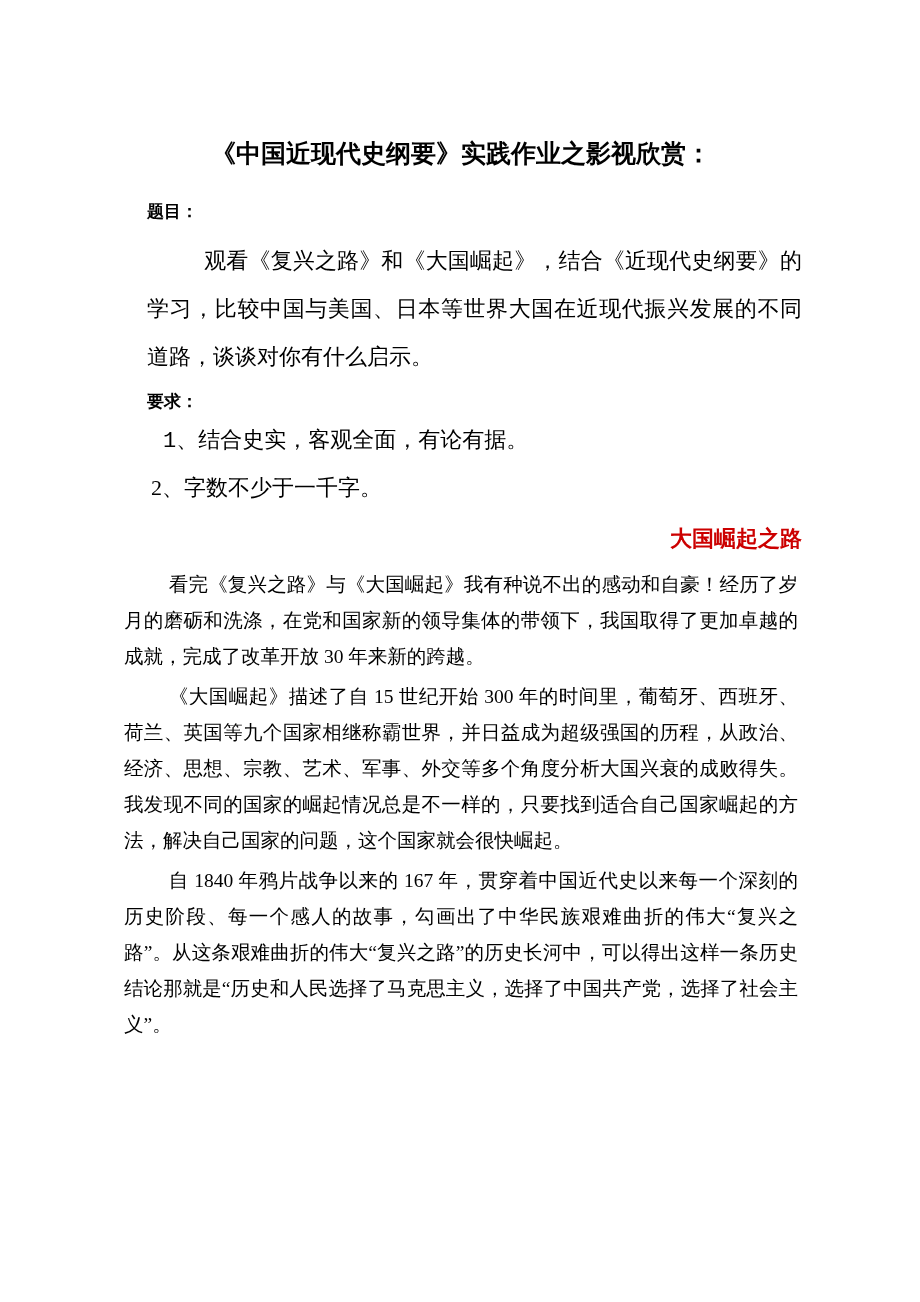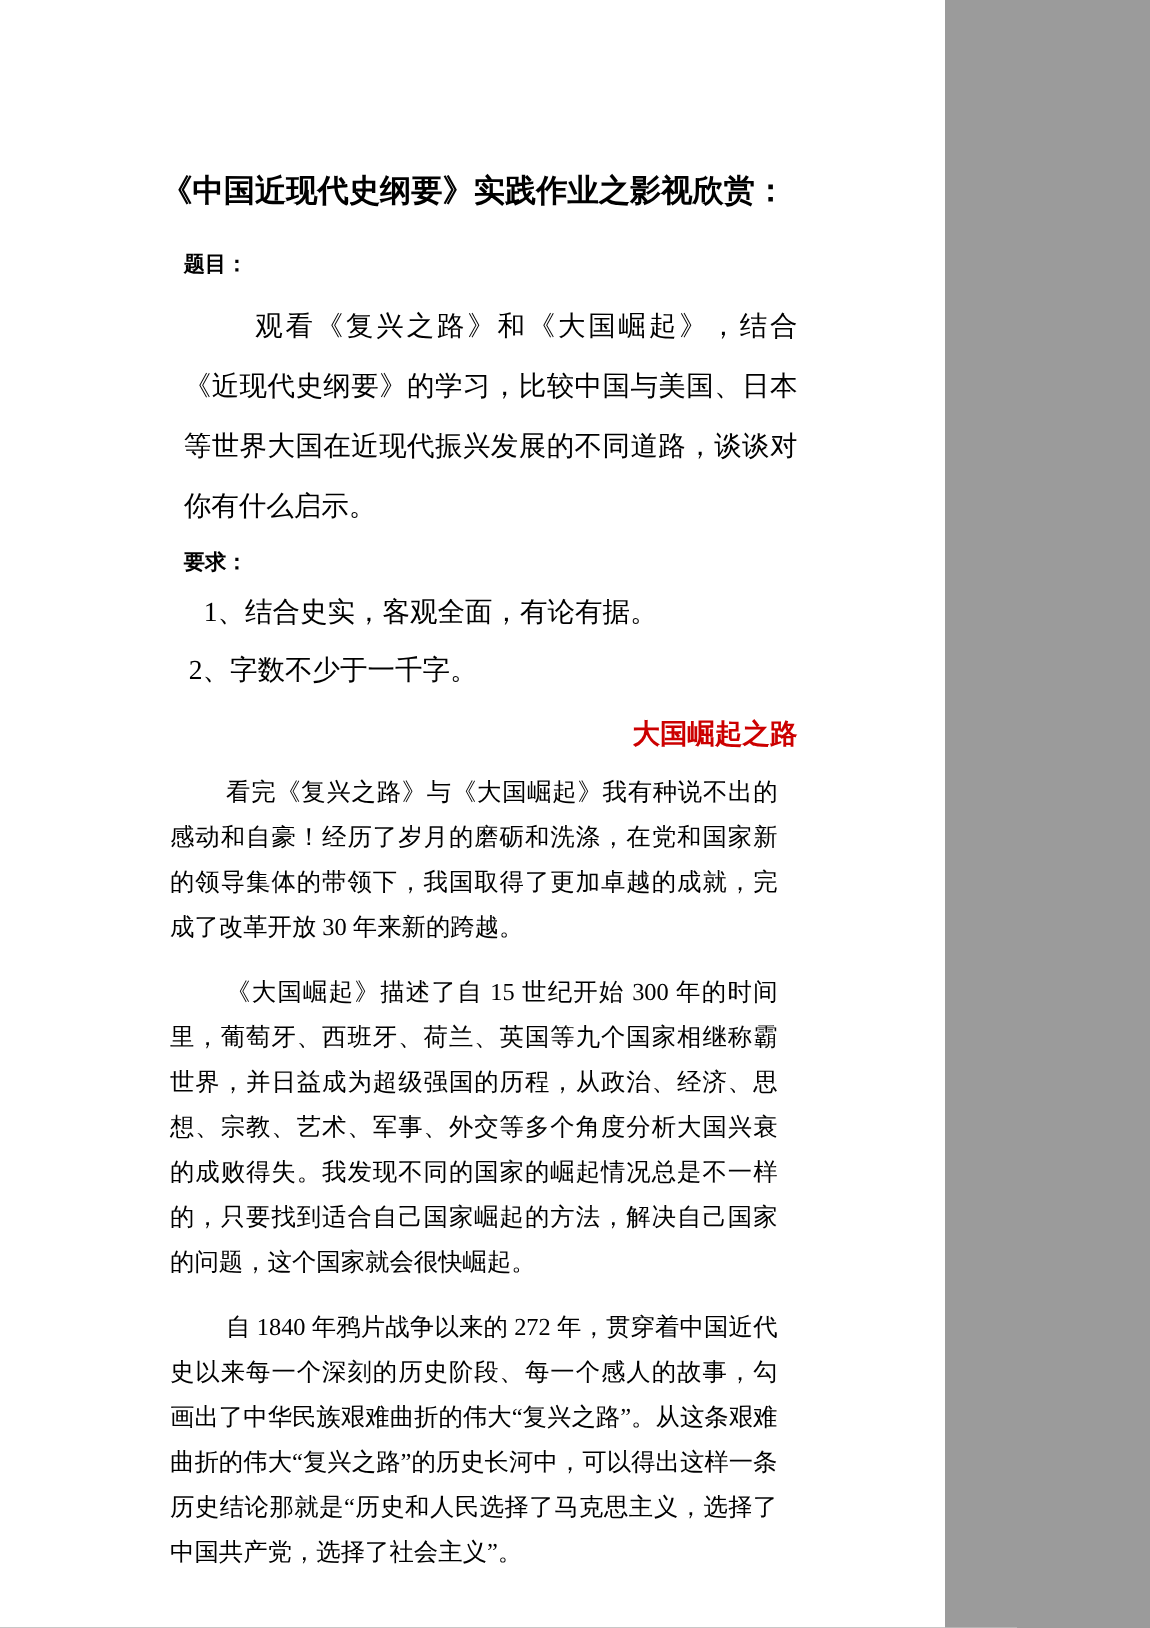--- a/index.html
+++ b/index.html
@@ -7,21 +7,21 @@
     padding: 0;
     background: #9b9b9b;
   }
   body {
     width: 920px;
     font-family: "Liberation Serif", "DejaVu Serif", serif;
     color: #000;
   }
   .page {
     box-sizing: border-box;
-    width: 756px;
+    width: 920px;
     height: 1302px;
     background: #ffffff;
     padding: 138px 118px 50px 120px;
     overflow: hidden;
   }
   .doc-title {
     font-size: 25px;
     font-weight: bold;
     text-align: center;
     margin: 0 0 30px 0;
@@ -44,35 +44,36 @@
     text-indent: 2.6em;
     text-align: justify;
   }
   .req-item {
     font-size: 22px;
     line-height: 30px;
     margin: 0 0 16px 0;
   }
   .req-item-first {
     margin-left: 16px;
+    font-family: Liberation Mono, monospace;
   }
   .req-item-second {
     margin-left: 4px;
   }
   .essay-heading {
     font-size: 22px;
     font-weight: bold;
     text-align: right;
     margin: 22px 0 14px 0;
     line-height: 1.3;
   }
   .essay-para {
     font-size: 19.5px;
     line-height: 36px;
-    margin: 16px;
+    margin: 4px;
     text-indent: 2.3em;
     text-align: justify;
   }
 </style>
 </head>
 <body>
 
 <div class="page">
 
   <h1 class="doc-title">《中国近现代史纲要》实践作业之影视欣赏：</h1>
@@ -92,16 +93,16 @@
   </div>
 
   <h2 class="essay-heading" style="color: rgb(204, 0, 0);">大国崛起之路</h2>
 
   <div class="essay-body">
     <p class="essay-para">看完《复兴之路》与《大国崛起》我有种说不出的感动和自豪！经历了岁月的磨砺和洗涤，在党和国家新的领导集体的带领下，我国取得了更加卓越的成就，完成了改革开放 30 年来新的跨越。</p>
 
 
     <p class="essay-para">《大国崛起》描述了自 15 世纪开始 300 年的时间里，葡萄牙、西班牙、荷兰、英国等九个国家相继称霸世界，并日益成为超级强国的历程，从政治、经济、思想、宗教、艺术、军事、外交等多个角度分析大国兴衰的成败得失。我发现不同的国家的崛起情况总是不一样的，只要找到适合自己国家崛起的方法，解决自己国家的问题，这个国家就会很快崛起。</p>
 
-    <p class="essay-para">自 1840 年鸦片战争以来的 272 年，贯穿着中国近代史以来每一个深刻的历史阶段、每一个感人的故事，勾画出了中华民族艰难曲折的伟大“复兴之路”。从这条艰难曲折的伟大“复兴之路”的历史长河中，可以得出这样一条历史结论那就是“历史和人民选择了马克思主义，选择了中国共产党，选择了社会主义”。</p>
+    <p class="essay-para">自 1840 年鸦片战争以来的 167 年，贯穿着中国近代史以来每一个深刻的历史阶段、每一个感人的故事，勾画出了中华民族艰难曲折的伟大“复兴之路”。从这条艰难曲折的伟大“复兴之路”的历史长河中，可以得出这样一条历史结论那就是“历史和人民选择了马克思主义，选择了中国共产党，选择了社会主义”。</p>
   </div>
 
 </div>
 
 </body></html>

